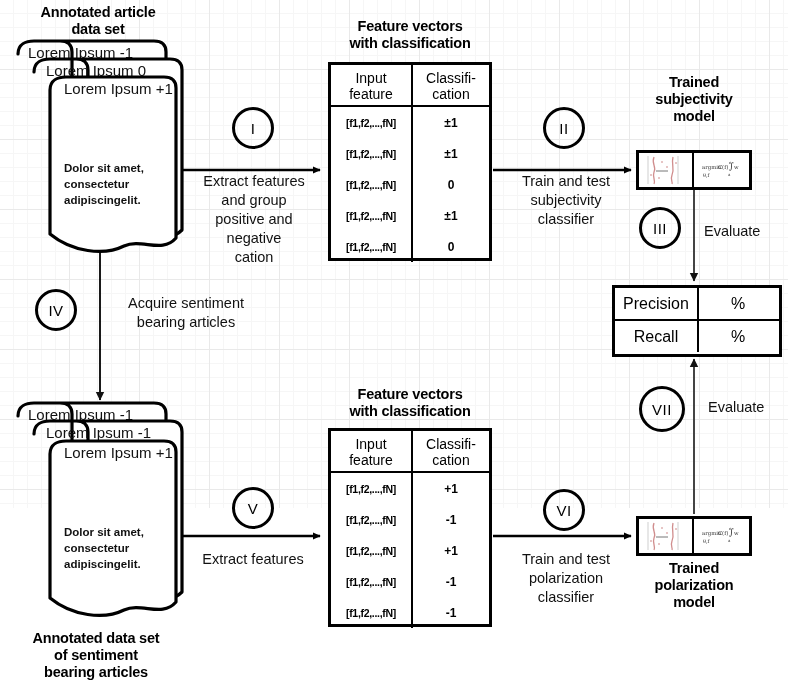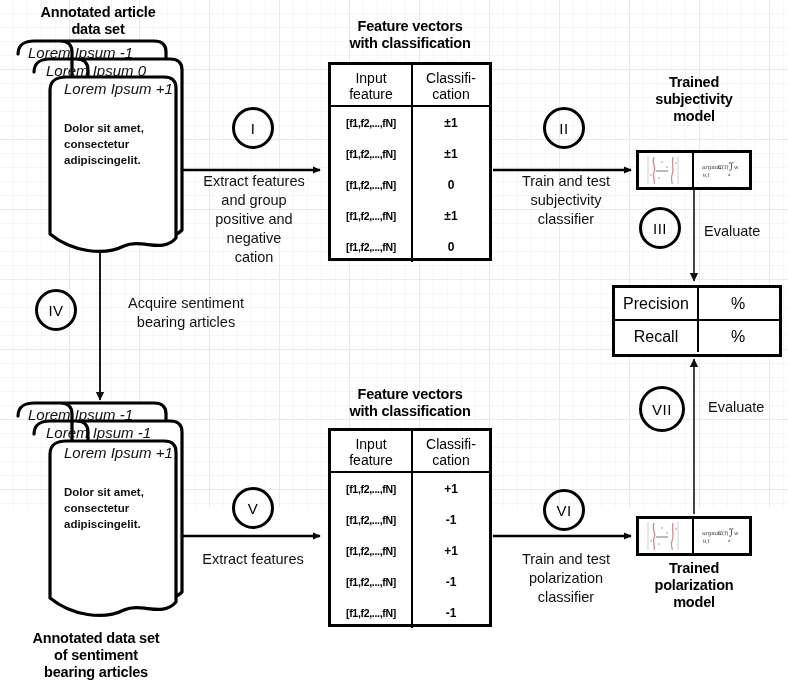--- a/index.html
+++ b/index.html
@@ -37,26 +37,26 @@
   .doc{position:absolute;}
   .doc svg{display:block;}
   .doc .doctext{
     position:absolute;
     color:#111;
   }
   .doc-title{
     font-size:15px;
     font-weight:400;
     white-space:nowrap;
-    font-style:italic;
   }
   .doc-body{
     font-size:11.5px;
     line-height:16px;
     font-weight:600;
+    margin-top:40px;
   }
 
   
   .tbl{
     position:absolute;
     border:3px solid #000;
     background:#fff;
     box-sizing:border-box;
     border-collapse:collapse;
   }

